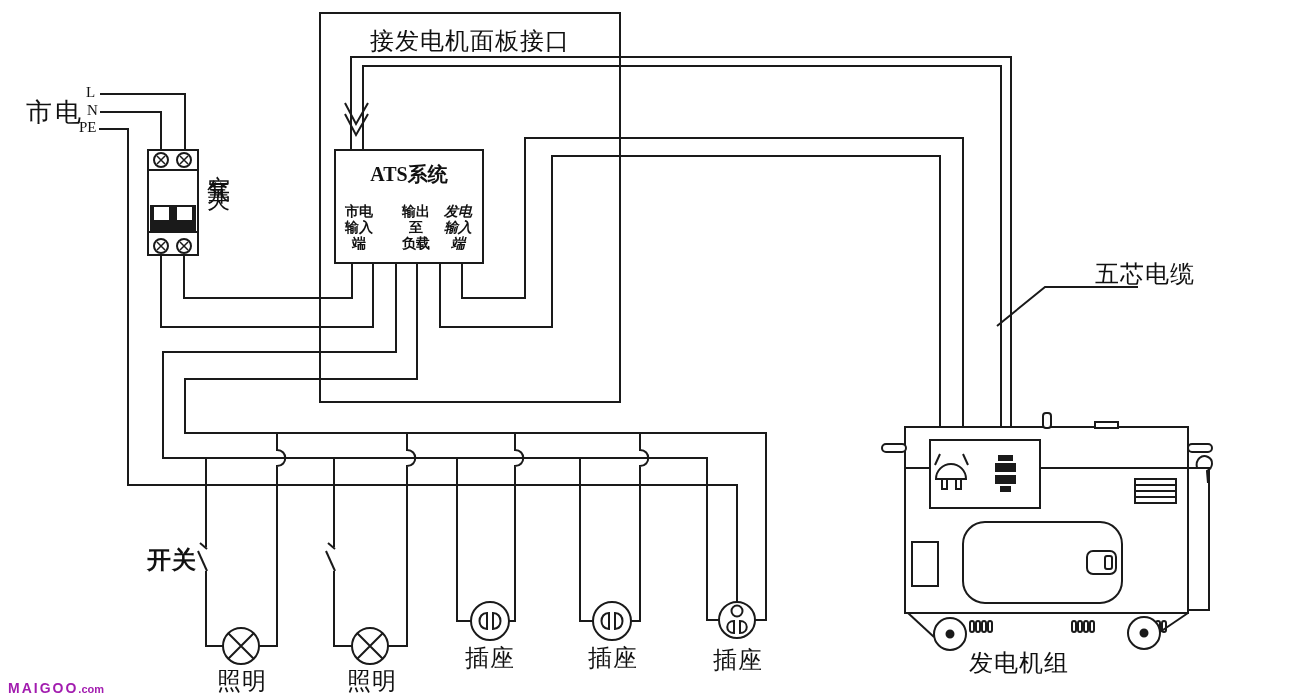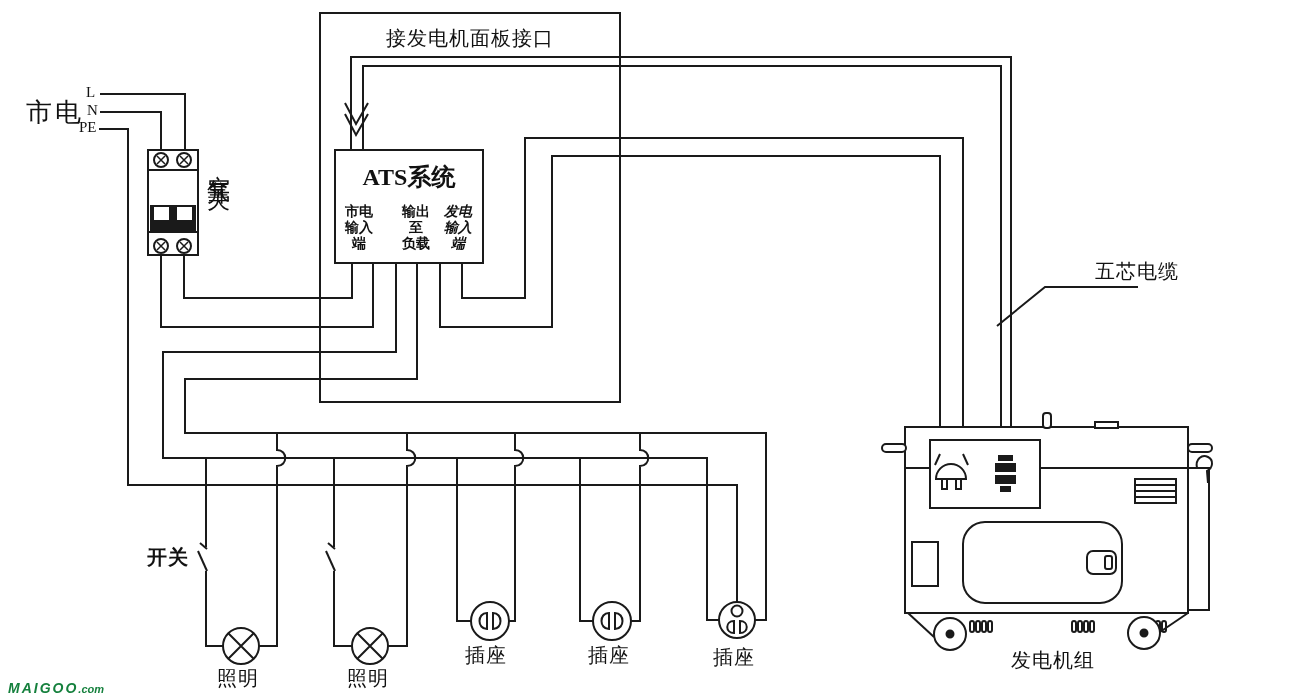--- a/index.html
+++ b/index.html
@@ -2,27 +2,27 @@
 <html><head>
 <meta charset="utf-8">
 <style>
   html,body{margin:0;padding:0;background:#fff;}
   #canvas{position:relative;width:1294px;height:699px;background:#fff;overflow:hidden;
           font-family:"Liberation Serif","DejaVu Serif",serif;color:#111;}
   #wires{position:absolute;left:0;top:0;}
   .lbl{position:absolute;white-space:nowrap;color:#111;}
   .mains{font-size:26px;letter-spacing:3px;}
   .small{font-size:15px;}
-  .big{font-size:20px;letter-spacing:1px;}
+  .big{font-size:24px;letter-spacing:1px;}
   .vert{writing-mode:vertical-rl;text-orientation:upright;font-size:23px;letter-spacing:4px;}
-  .atsTitle{font-size:24px;font-weight:bold;text-align:center;}
+  .atsTitle{font-size:20px;font-weight:bold;text-align:center;}
   .termCol{position:absolute;width:40px;text-align:center;font-size:14px;font-weight:bold;line-height:16px;}
   .twoLine{line-height:28px;}
-  .wm{position:absolute;left:8px;top:680px;color:#15803d;font-family:"Liberation Sans","DejaVu Sans",sans-serif;
-      font-weight:bold;font-style:italic;letter-spacing:2px;font-size:14px;}
+  .wm{position:absolute;left:8px;top:680px;color:#a21caf;font-family:"Liberation Sans","DejaVu Sans",sans-serif;
+      font-weight:bold;letter-spacing:2px;font-size:14px;}
   .wm .suffix{font-size:11px;letter-spacing:0;}
 </style>
 </head>
 <body>
 
 <div id="canvas">
 
   <svg id="wires" width="1294" height="699" viewBox="0 0 1294 699" fill="none" stroke="#1a1a1a" stroke-width="2">
 
     <rect x="320" y="13" width="300" height="389"></rect>
@@ -192,18 +192,18 @@
   <div class="lbl big" style="left:1047px;top:258px;margin-left:48px;">五芯电缆</div>
   <div class="lbl big" style="left:147px;top:544px;font-weight:bold;">开关</div>
 
   <div class="lbl big" style="left:217px;top:665px;">照明</div>
   <div class="lbl big" style="left:347px;top:665px;">照明</div>
 
   <div class="lbl big" style="left:465px;top:642px;">插座</div>
   <div class="lbl big" style="left:588px;top:642px;">插座</div>
   <div class="lbl big" style="left:713px;top:644px;">插座</div>
 
-  <div class="lbl big" style="left:1011px;top:647px;">发电机组</div>
+  <div class="lbl big" style="left:969px;top:647px;">发电机组</div>
 
   <div class="wm">
     <span>MAIGOO</span><span class="suffix">.com</span>
   </div>
 </div>
 
 </body></html>

